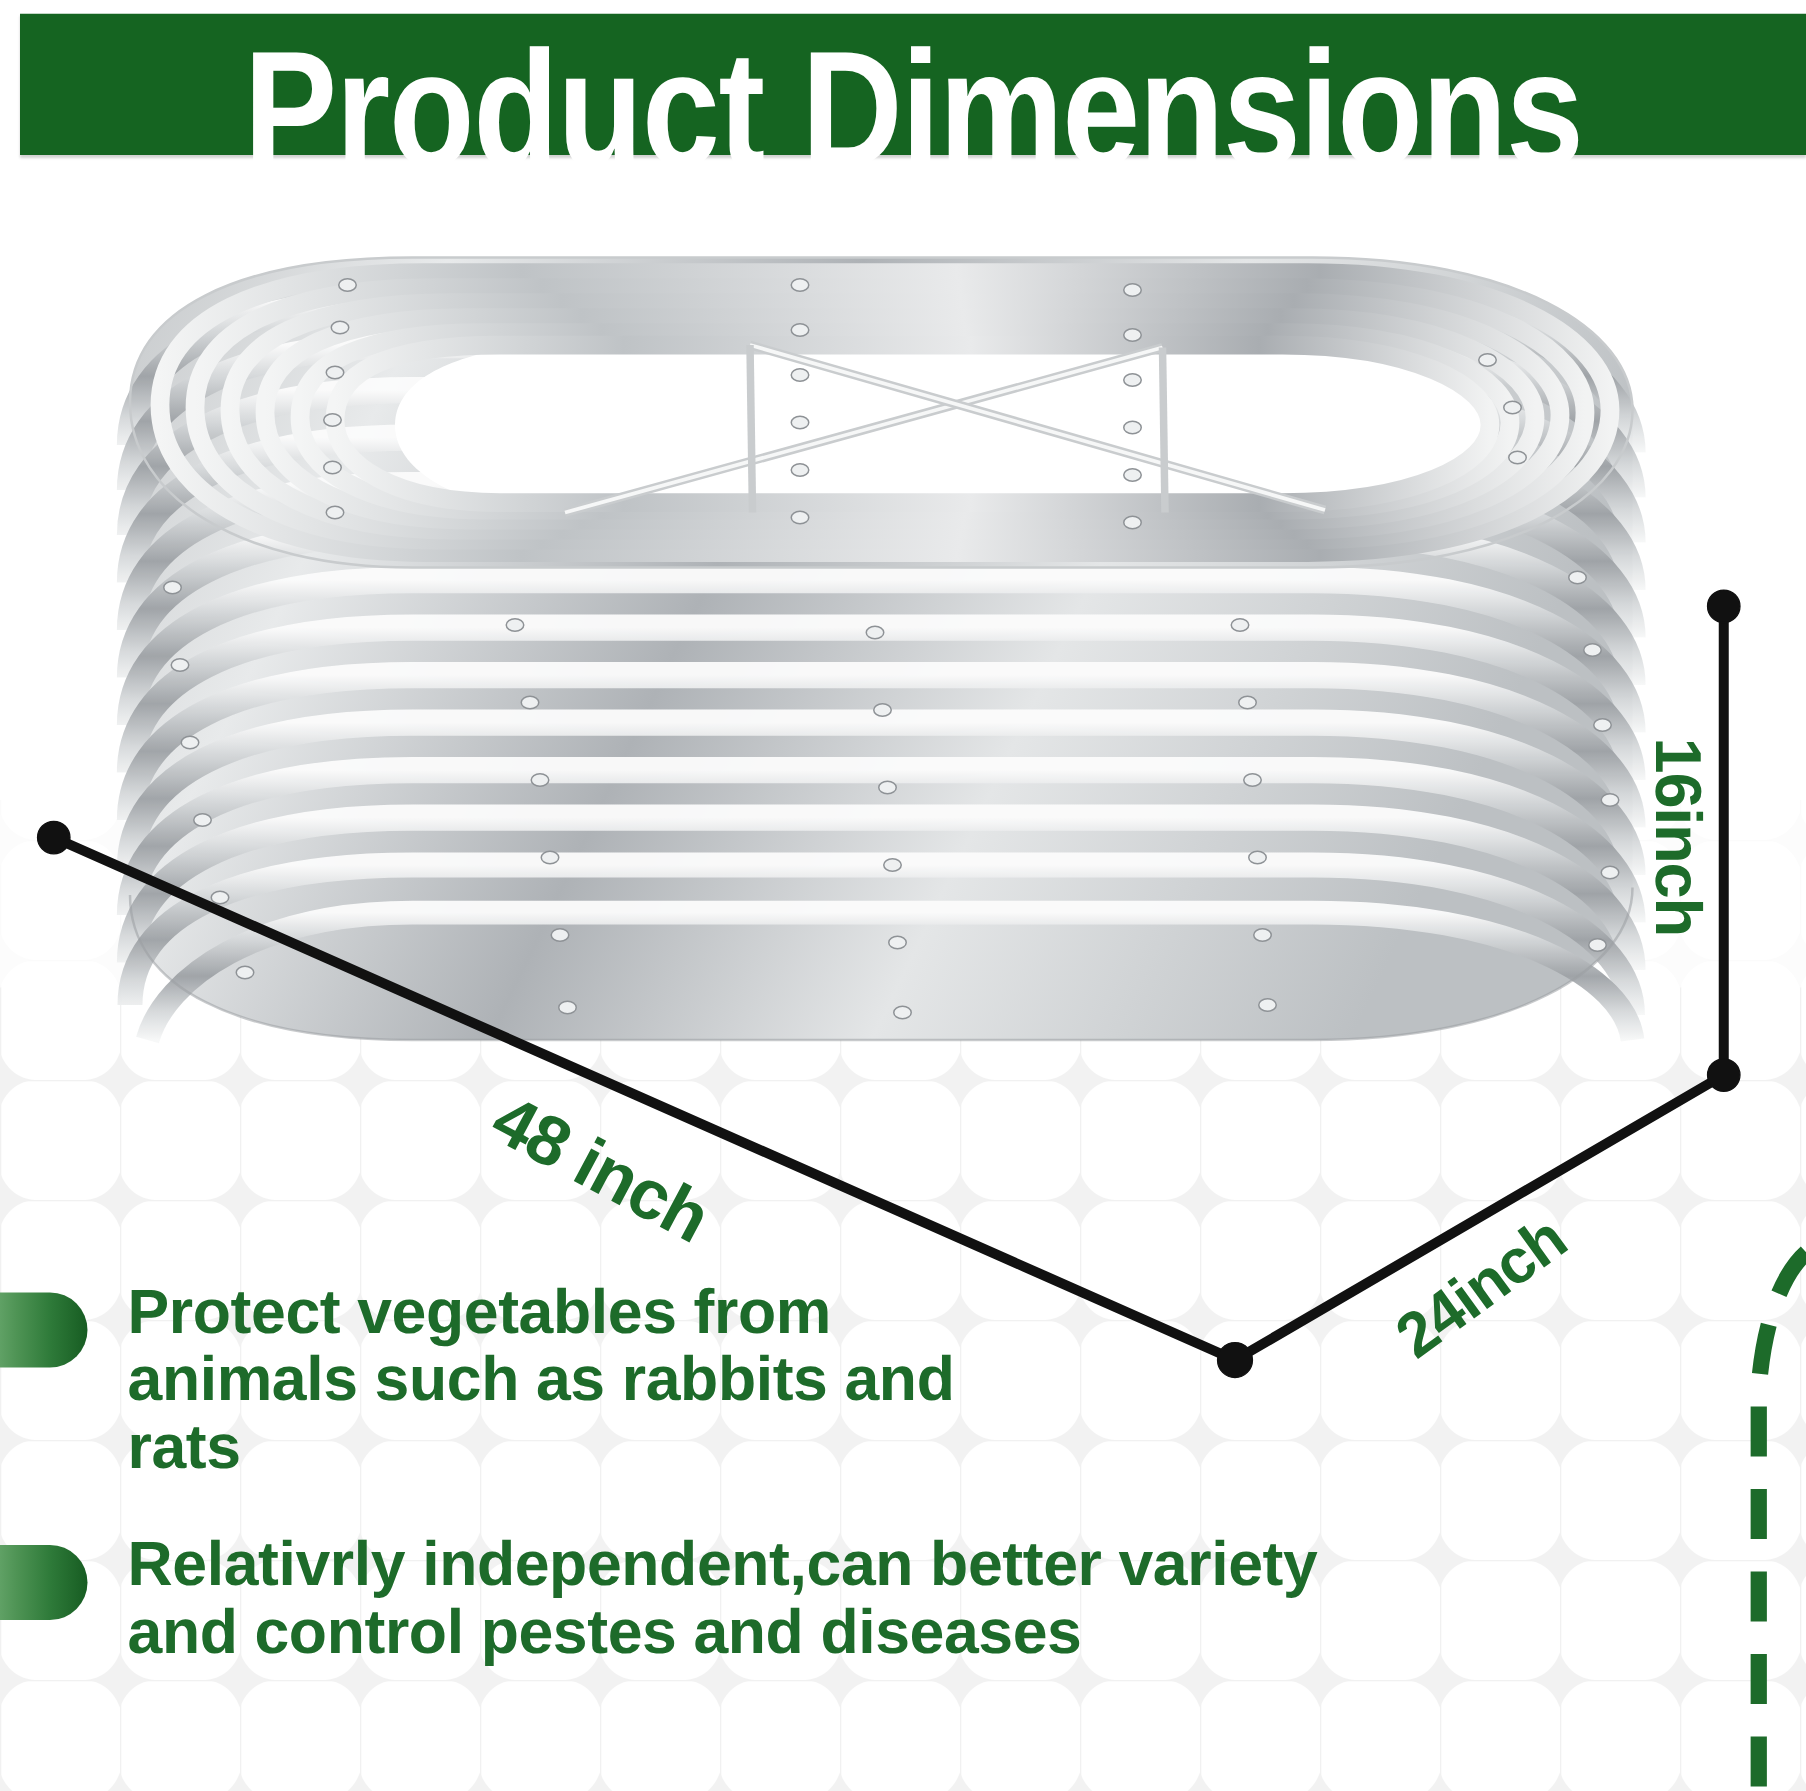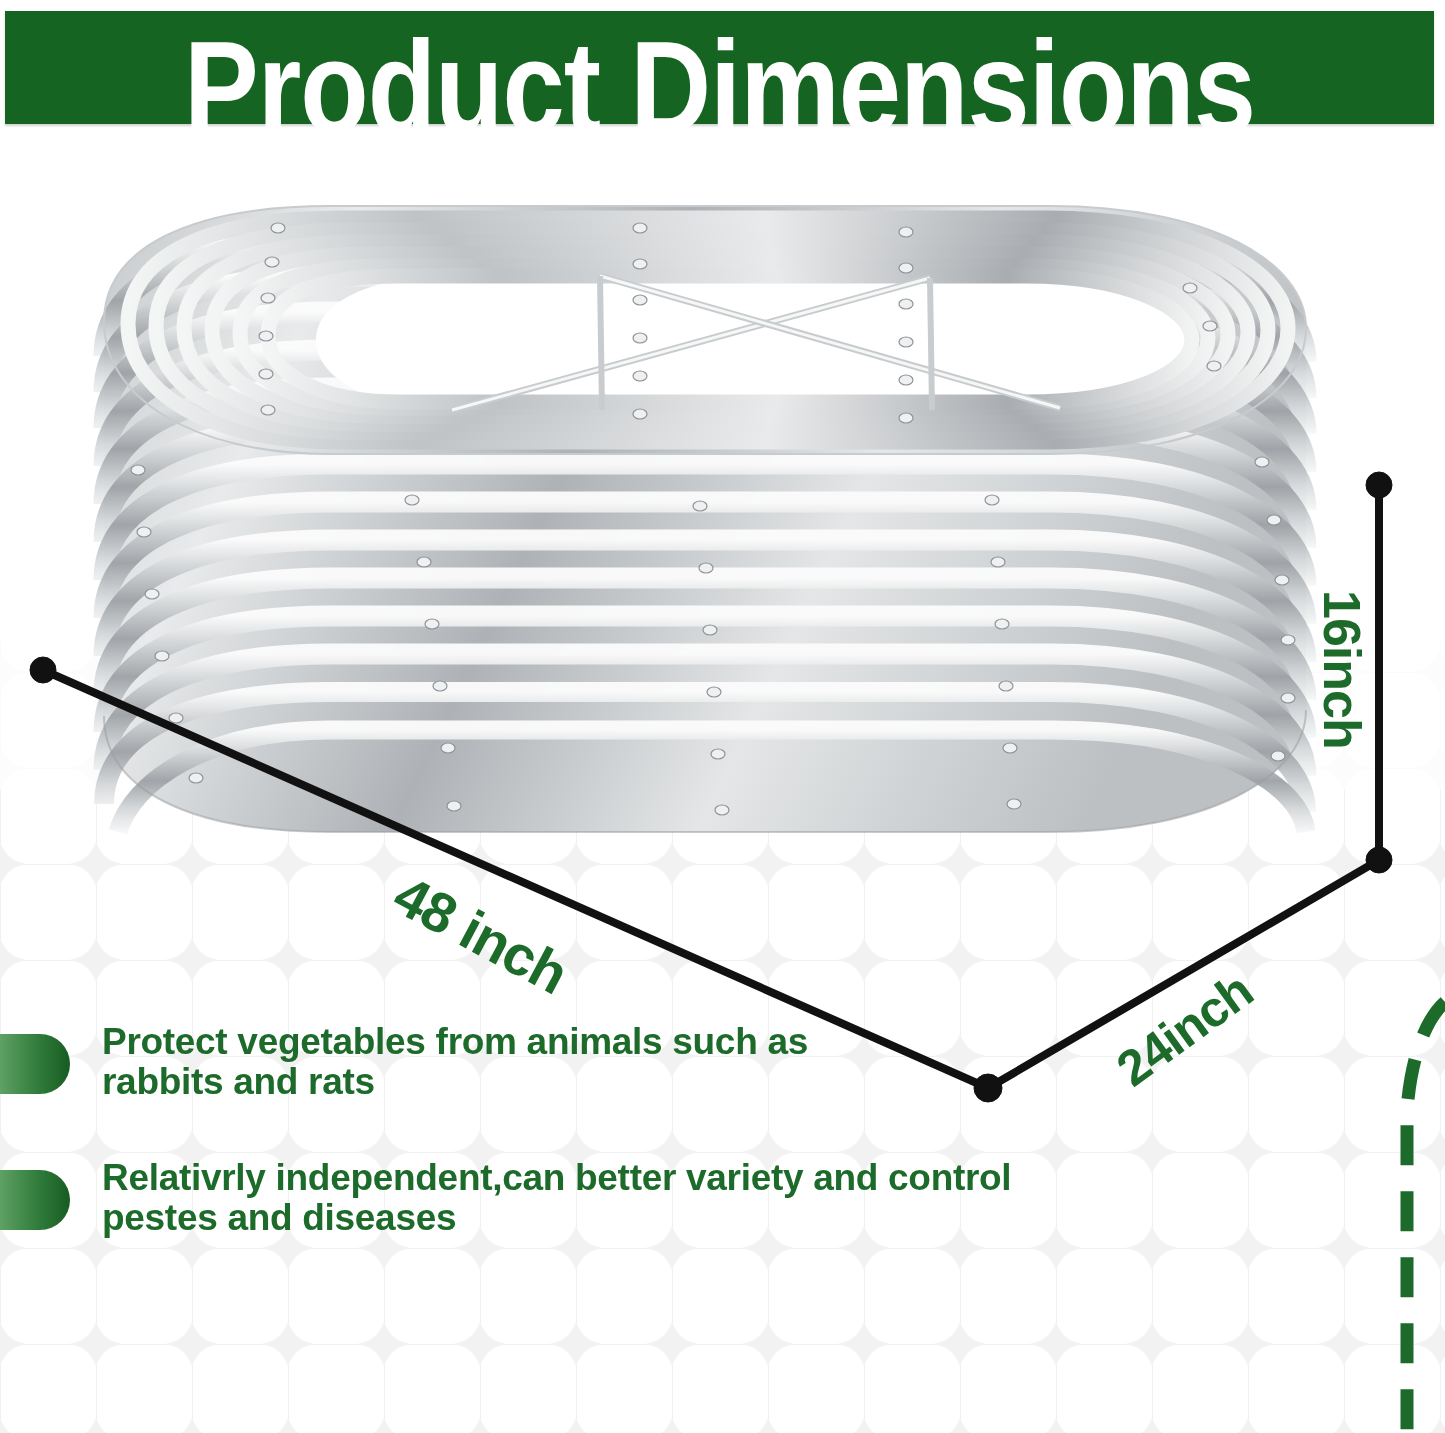--- a/index.html
+++ b/index.html
@@ -11,21 +11,21 @@
   }
 
   
   #bg-pattern{
     position:absolute; left:0; top:0; width:1445px; height:1433px;
     z-index:0; pointer-events:none;
   }
 
   
   #header-banner{
-    position:absolute; left:5px; top:11px; width:1429px; height:113px;
+    position:absolute; left:16px; top:11px; width:1429px; height:113px;
     background:#156421; z-index:5;
     box-shadow:0 2px 2px rgba(0,0,0,0.18);
   }
   #header-title{
     position:absolute; left:0; top:0; width:100%; height:100%;
     color:#ffffff;
     font-size:112px; font-weight:bold; line-height:147px;
     text-align:center; letter-spacing:-1px;
     font-family:"Liberation Sans", sans-serif;
     transform:scaleY(1.18); transform-origin:center center;
@@ -69,21 +69,21 @@
     position:relative; display:flex; align-items:flex-start;
     margin-bottom:40px; min-height:96px;
   }
   .bullet-marker{
     flex:0 0 auto; width:78px; height:60px; margin-left:-8px; margin-top:12px;
     border-radius:0 34px 34px 0;
     background:linear-gradient(90deg,#6aa96f 0%, #4e9354 28%, #2e7a39 62%, #175c22 100%);
   }
   .feature-text{
     margin-left:32px; color:#1d6b2a;
-    font-size:37px; font-weight:bold; line-height:1.08;
+    font-size:50px; font-weight:bold; line-height:1.08;
     font-family:"Liberation Sans", sans-serif;
     max-width:1190px;
     letter-spacing:-0.3px;
   }
   #feature-0 .feature-text{ max-width:740px; }
   #feature-1 .feature-text{ max-width:1000px; }
   #feature-2 .feature-text{ max-width:1180px; }
   .feature-item:nth-child(2){ margin-top:20px; }
   .feature-item:nth-child(3){ margin-top:10px; }
 

